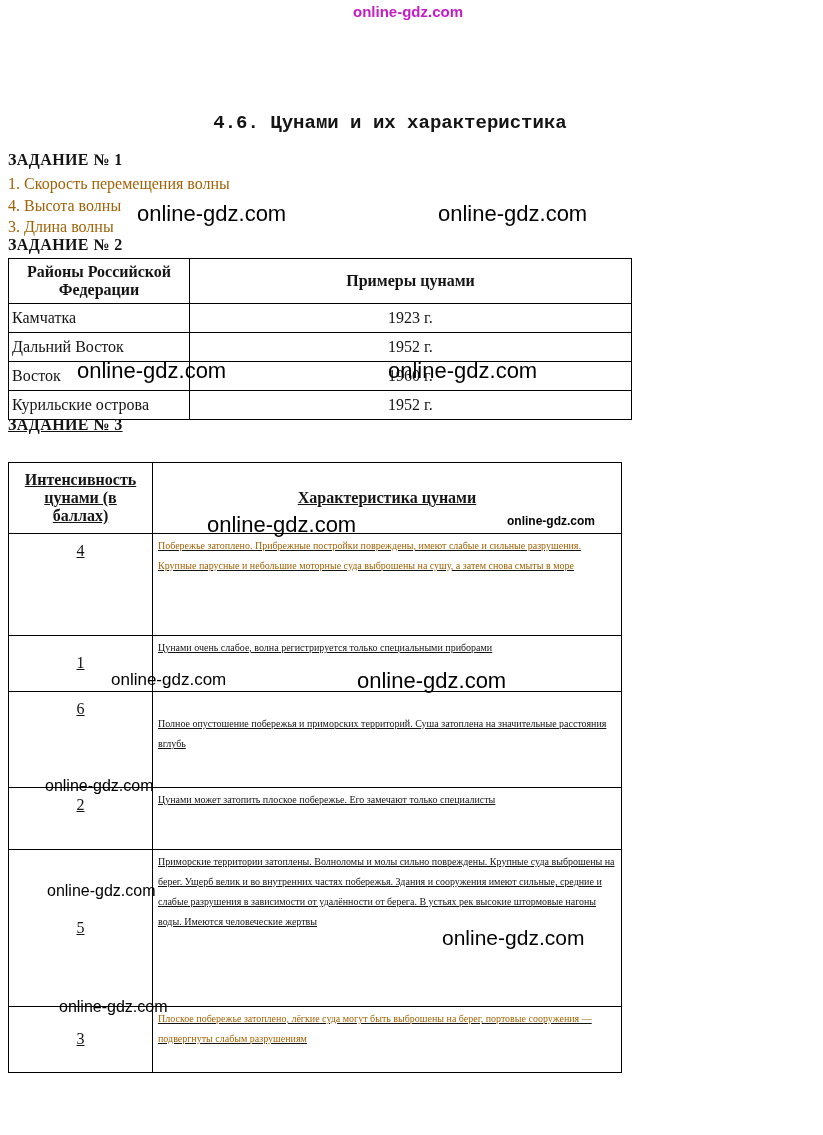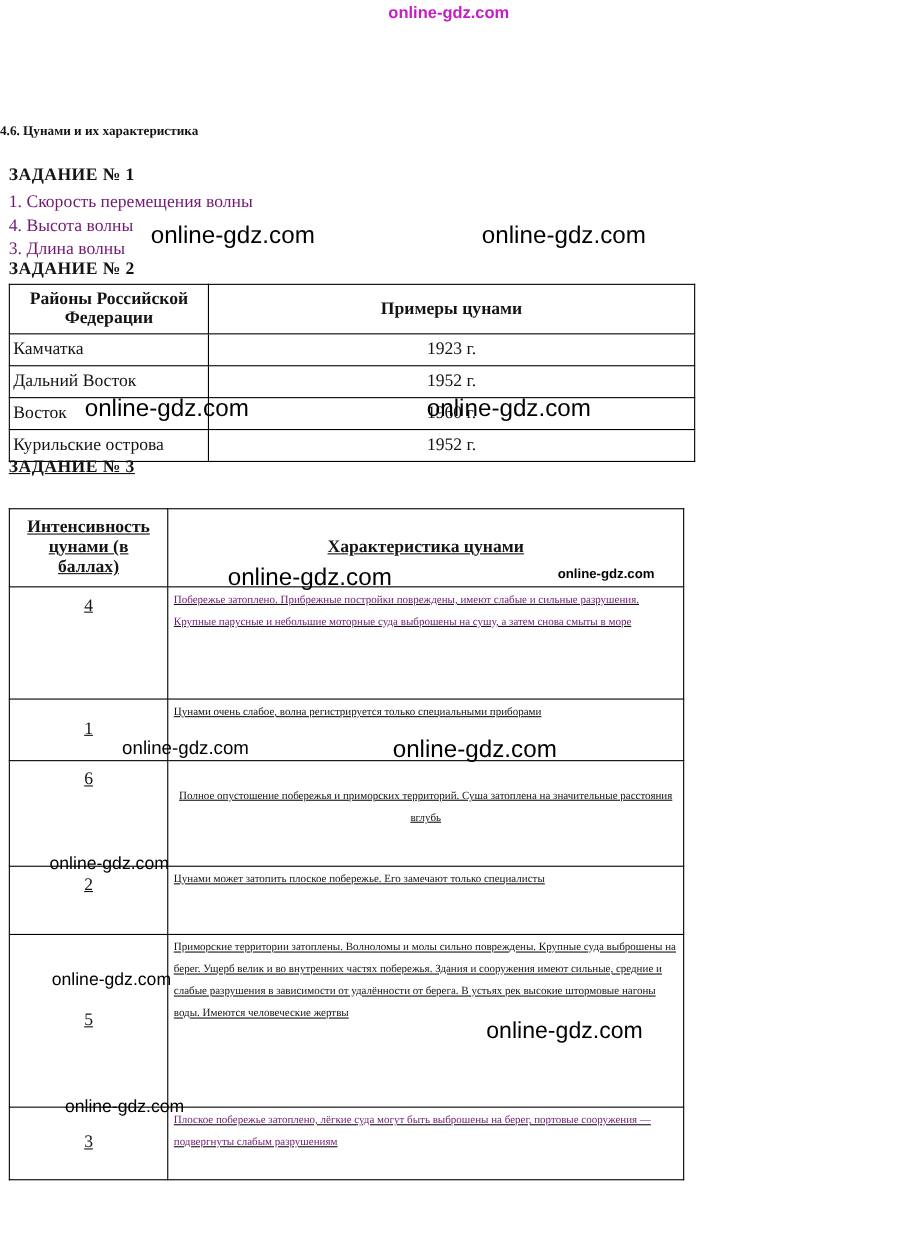--- a/index.html
+++ b/index.html
@@ -6,55 +6,55 @@
   body {
     width: 823px; height: 1135px;
     background: #ffffff;
     font-family: "Liberation Serif", serif;
     color: #141414;
   }
   .page { position: relative; width: 823px; height: 1135px; overflow: hidden; background: #fff; }
 
   .title {
     position: absolute; top: 112px; left: 0; width: 780px;
-    font-size: 12px; font-weight: bold;
+    text-align: center; font-size: 19px; font-weight: bold; font-family: Liberation Mono, monospace;
   }
   .heading {
     position: absolute; left: 8px;
     font-size: 16px; font-weight: bold; letter-spacing: 0.4px;
   }
   .h1 { top: 151px; }
   .h2 { top: 236px; }
   .h3 { top: 416px; text-decoration: underline; }
 
   .list {
     position: absolute; left: 8px; top: 173px;
     font-size: 16px; line-height: 21.5px;
   }
-  .faded { color: #701a75; }
+  .faded { color: #a16207; }
 
   table { border-collapse: collapse; position: absolute; table-layout: fixed; background: transparent; }
   th, td { border: 1.5px solid #000; }
 
   .t1 { left: 8px; top: 258px; width: 624px; }
   .t1 th { font-size: 16px; font-weight: bold; text-align: center; height: 44px; vertical-align: middle; padding: 0 10px; }
   .t1 td { font-size: 16px; height: 26px; padding: 1px 3px; vertical-align: middle; }
   .t1 td.center { text-align: center; }
 
   .t2 { left: 8px; top: 462px; width: 614px; text-decoration: underline; }
   .t2 th { font-size: 16px; font-weight: bold; text-align: center; vertical-align: middle; height: 70px; padding: 0 8px; }
   .t2 td.num { font-size: 16px; text-align: center; vertical-align: top; padding-top: 8px; }
   .t2 td.desc { font-size: 10px; line-height: 20px; vertical-align: top; padding: 2px 5px; }
   .r0 td { height: 92px; }
   .r1 td { height: 51px; }
   .r2 td { height: 71px; }
   .r3 td { height: 52px; }
   .r4 td { height: 152px; }
   .r5 td { height: 61px; }
-  .t2 .r2 td.desc { padding-top: 22px; text-align: center; }
+  .t2 .r2 td.desc { padding-top: 22px; }
   .t2 .r4 td.num, .t2 .r5 td.num, .t2 .r1 td.num { vertical-align: middle; padding-top: 0; }
 
   .wm {
     position: absolute;
     font-family: "Liberation Sans", sans-serif;
     color: #000;
     white-space: nowrap;
     pointer-events: none;
   }
   .wm-top { color: #c51dc5; font-weight: bold; }

